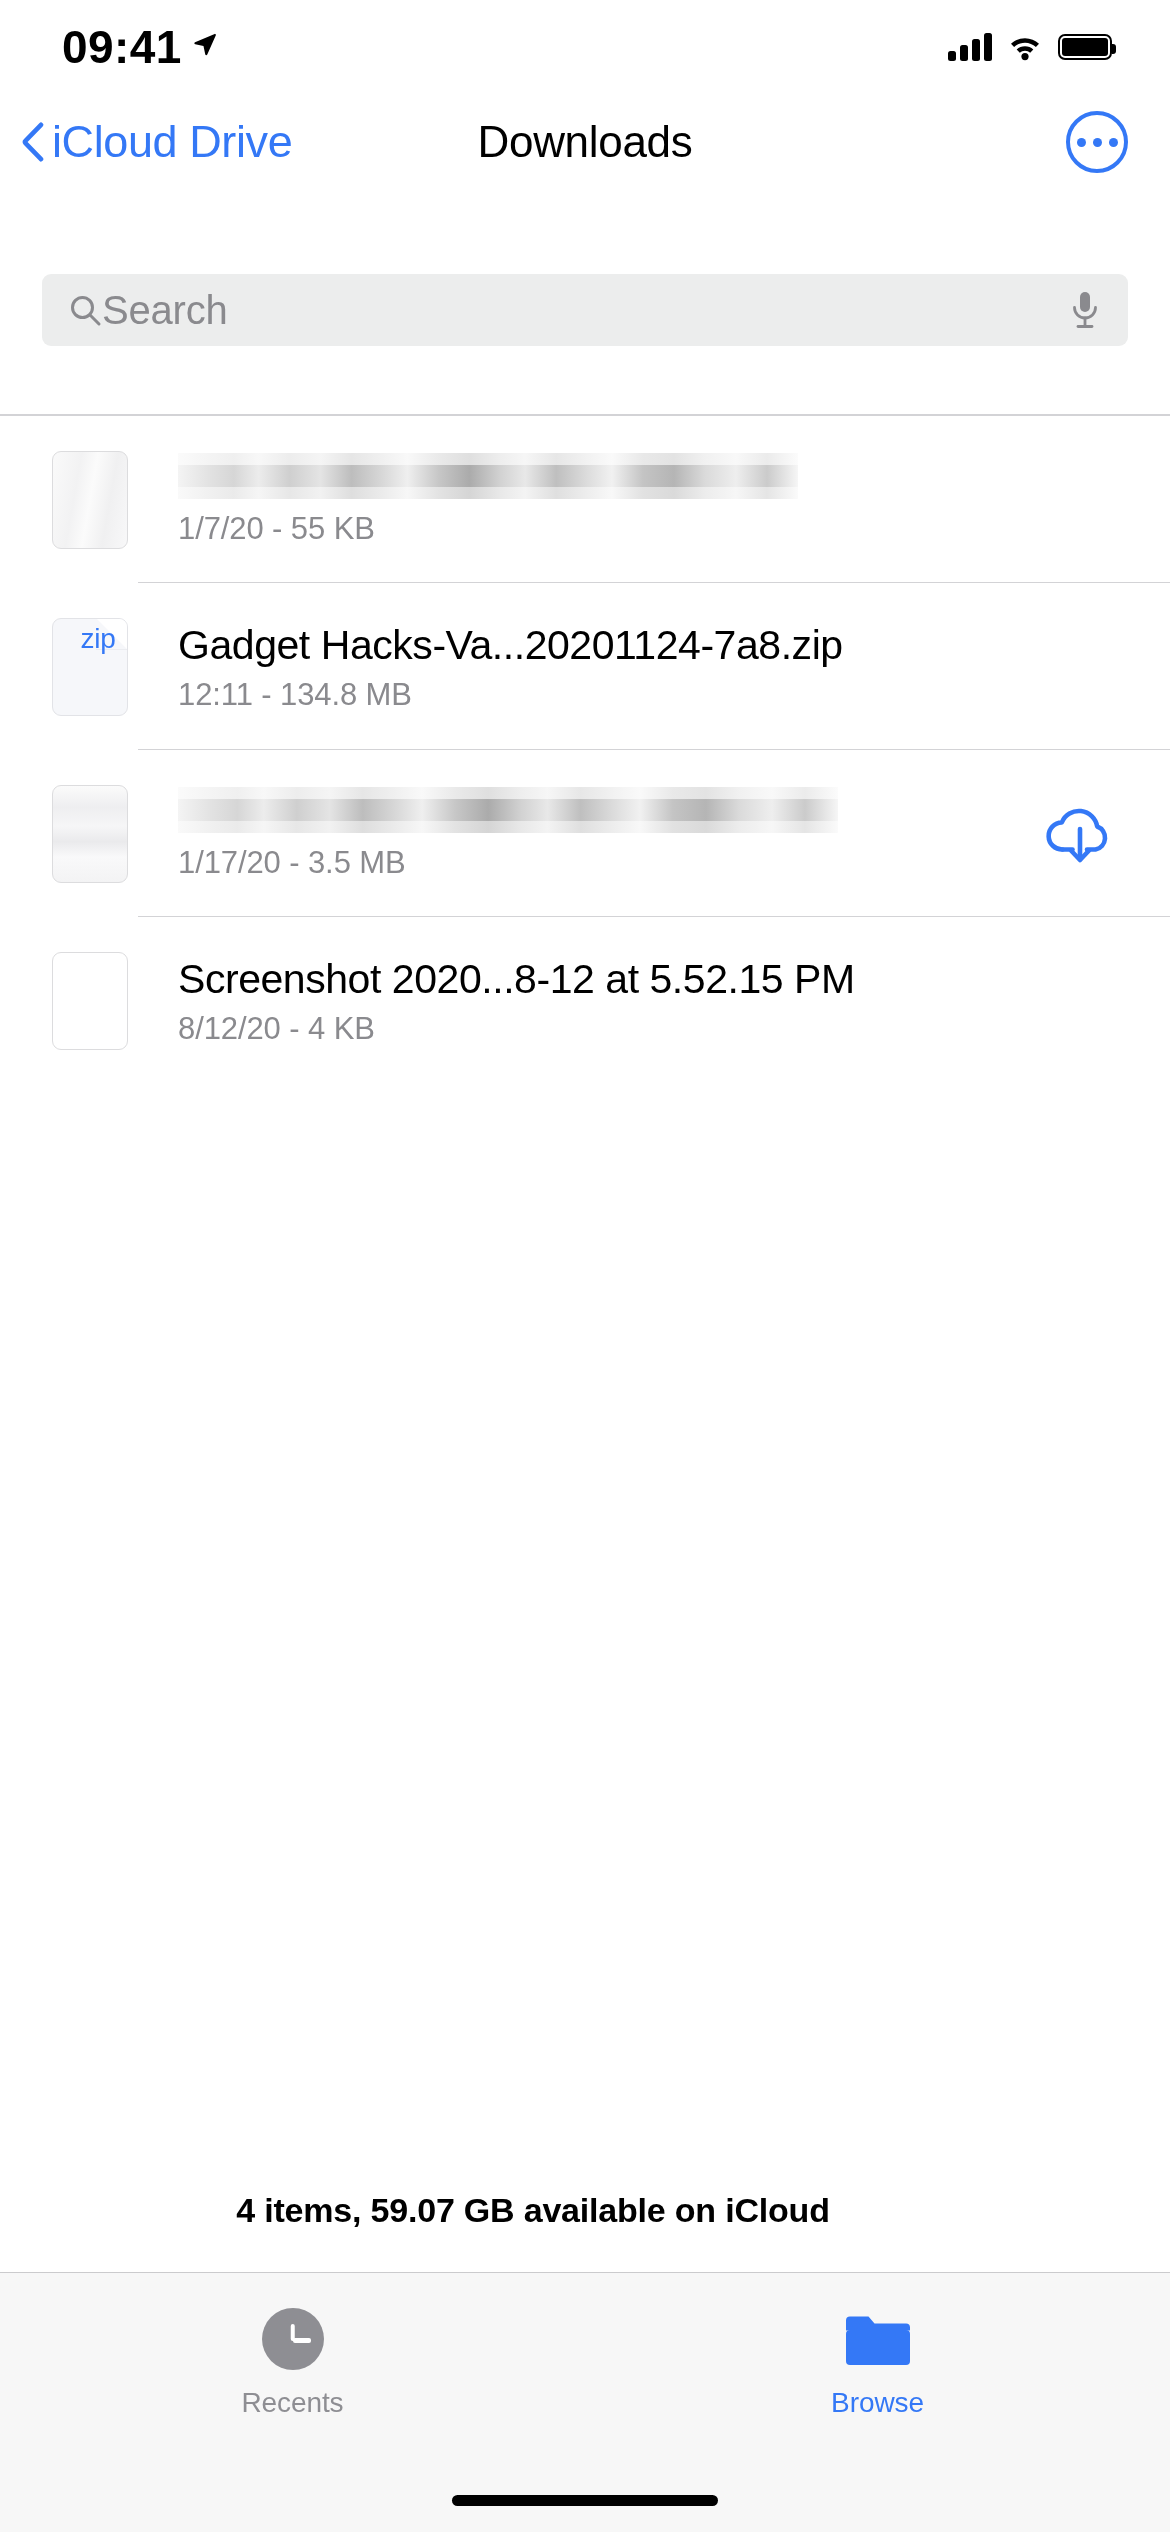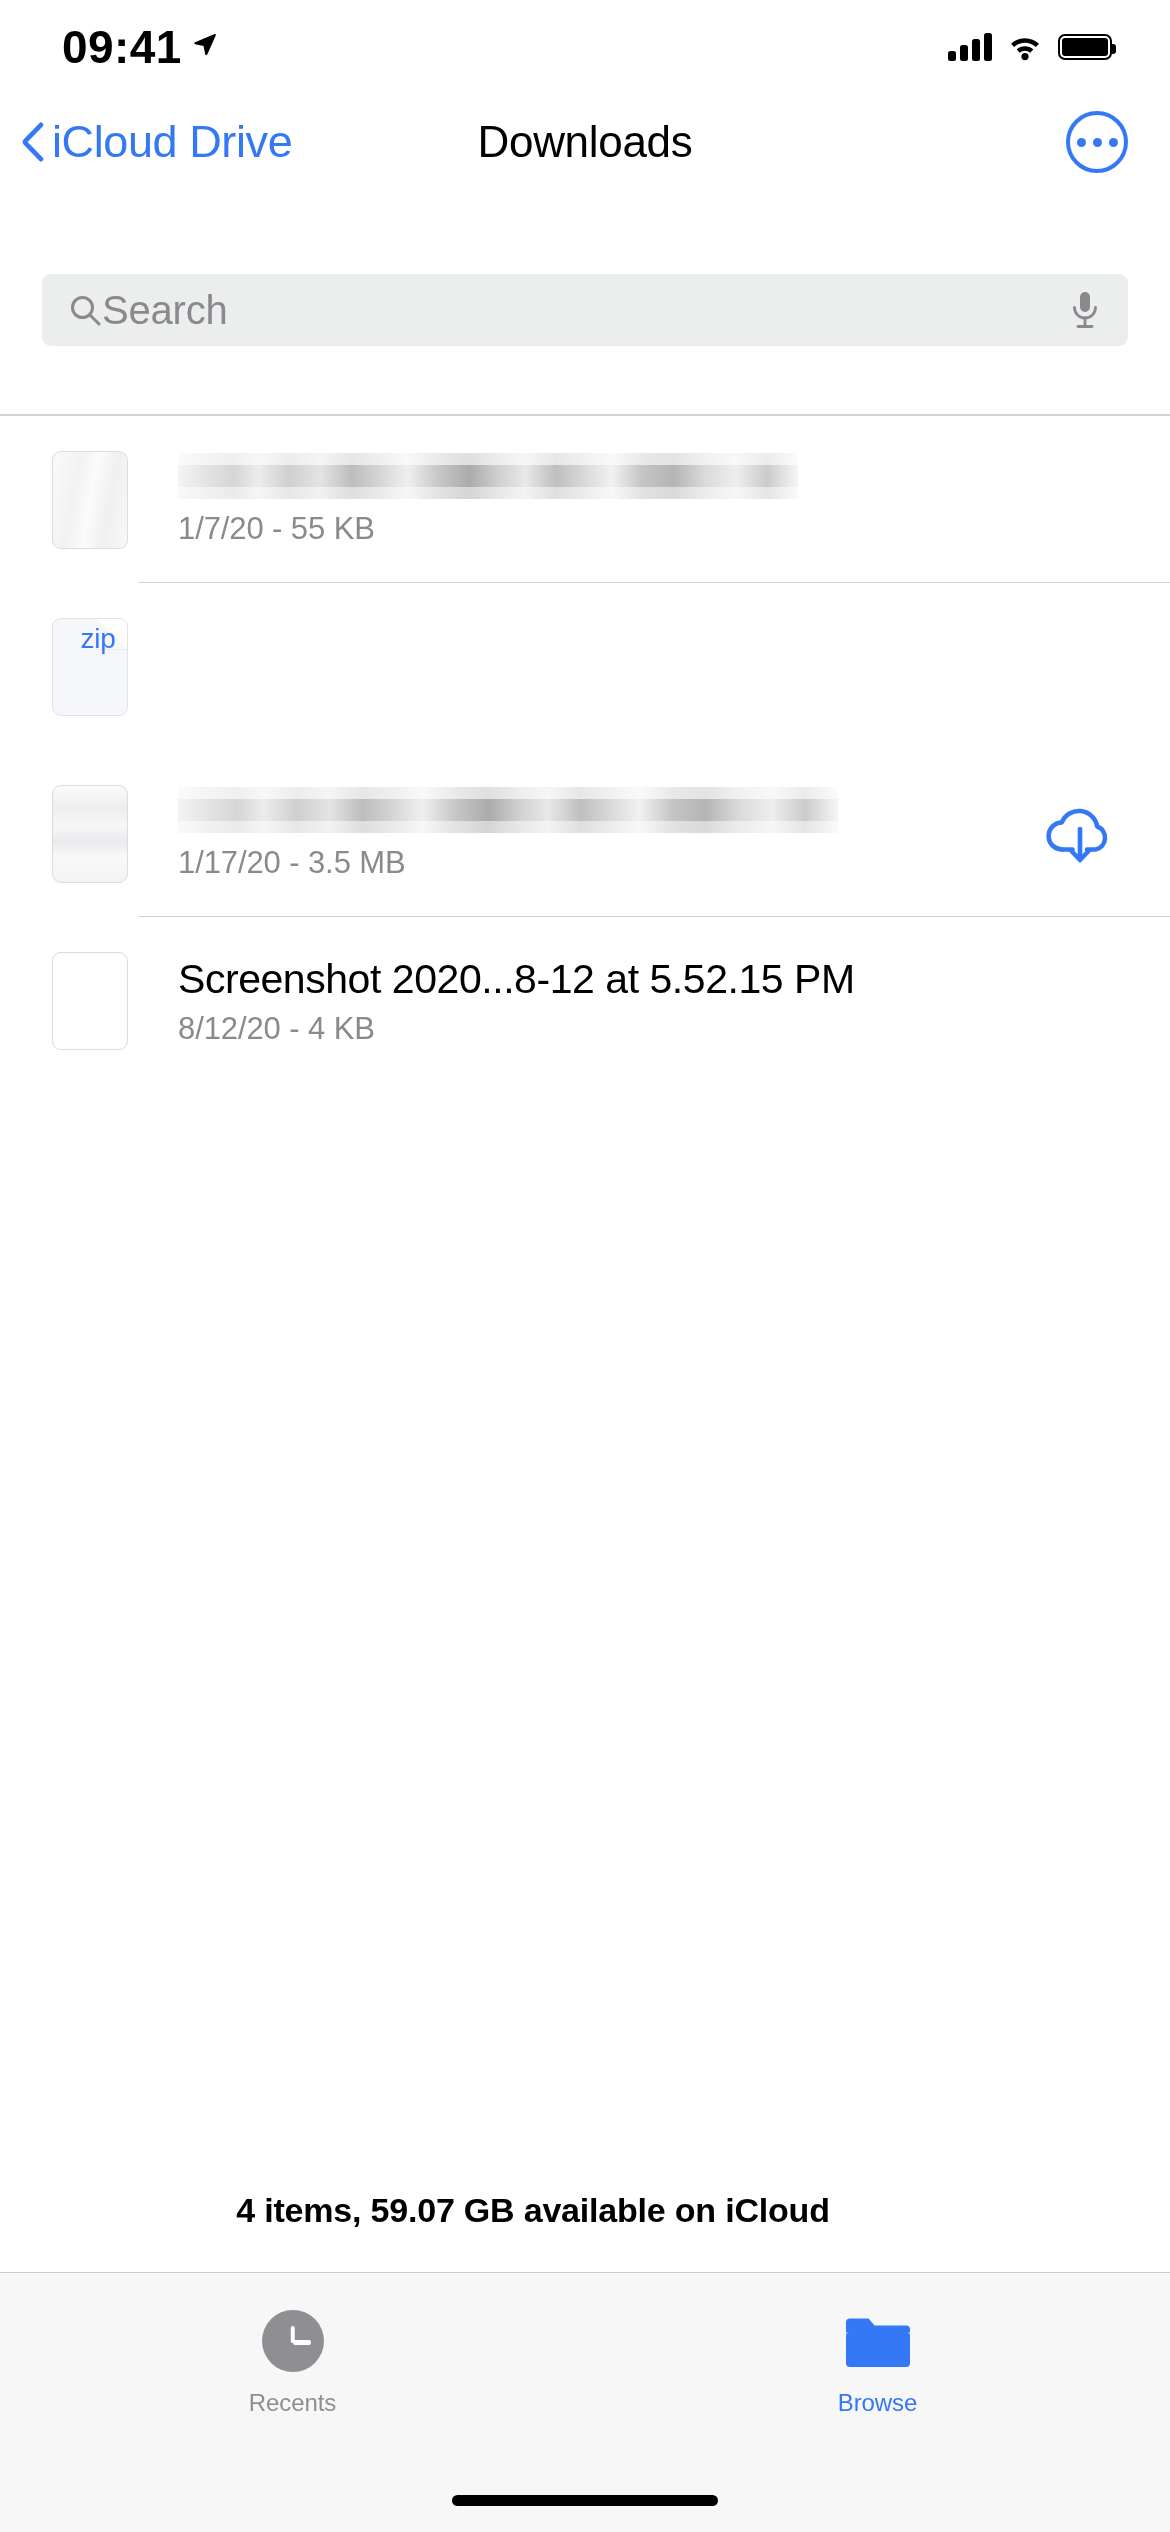--- a/index.html
+++ b/index.html
@@ -209,21 +209,21 @@
   .clock-ico:before {
     content:""; position:absolute; left:50%; top:16px;
     width:4.5px; height:17px; background:#fff; border-radius:2px;
     transform:translateX(-50%);
   }
   .clock-ico:after {
     content:""; position:absolute; left:50%; top:30px;
     width:18px; height:4.5px; background:#fff; border-radius:2px;
   }
   .folder-ico { width:68px; height:58px; display:block; }
-  .tab-label { font-size:24px; letter-spacing:-0.1px; }
+  .tab-label { font-size:28px; letter-spacing:-0.1px; }
   .tab.inactive .tab-label { color:#8e8e93; }
   .tab.active .tab-label { color:#3478f6; }
 
   .home-indicator {
     position:absolute; bottom:26px; left:50%; transform:translateX(-50%);
     width:266px; height:11px; border-radius:6px; background:#000;
   }
 </style>
 </head>
 <body>
@@ -304,20 +304,25 @@
       </div>
     </div>
 
     <div class="file-row">
       <div class="thumb-slot">
         <div class="thumb zip">
           <div class="fold"></div>
           <div class="fold-edge"></div>
           <span class="zip-label">zip</span>
         </div>
+      </div>
+      <div class="row-body">
+        <div class="file-name">Gadget Hacks-Va...20201124-7a8.zip</div>
+        <div class="file-sub">12:11 - 134.8 MB</div>
+        <div class="row-sep"></div>
       </div>
     </div>
 
     <div class="file-row">
       <div class="thumb-slot">
         <div class="thumb doc-blur-b"></div>
       </div>
       <div class="row-body">
         <div class="redacted w2">
           <div class="px soft-top"></div>

